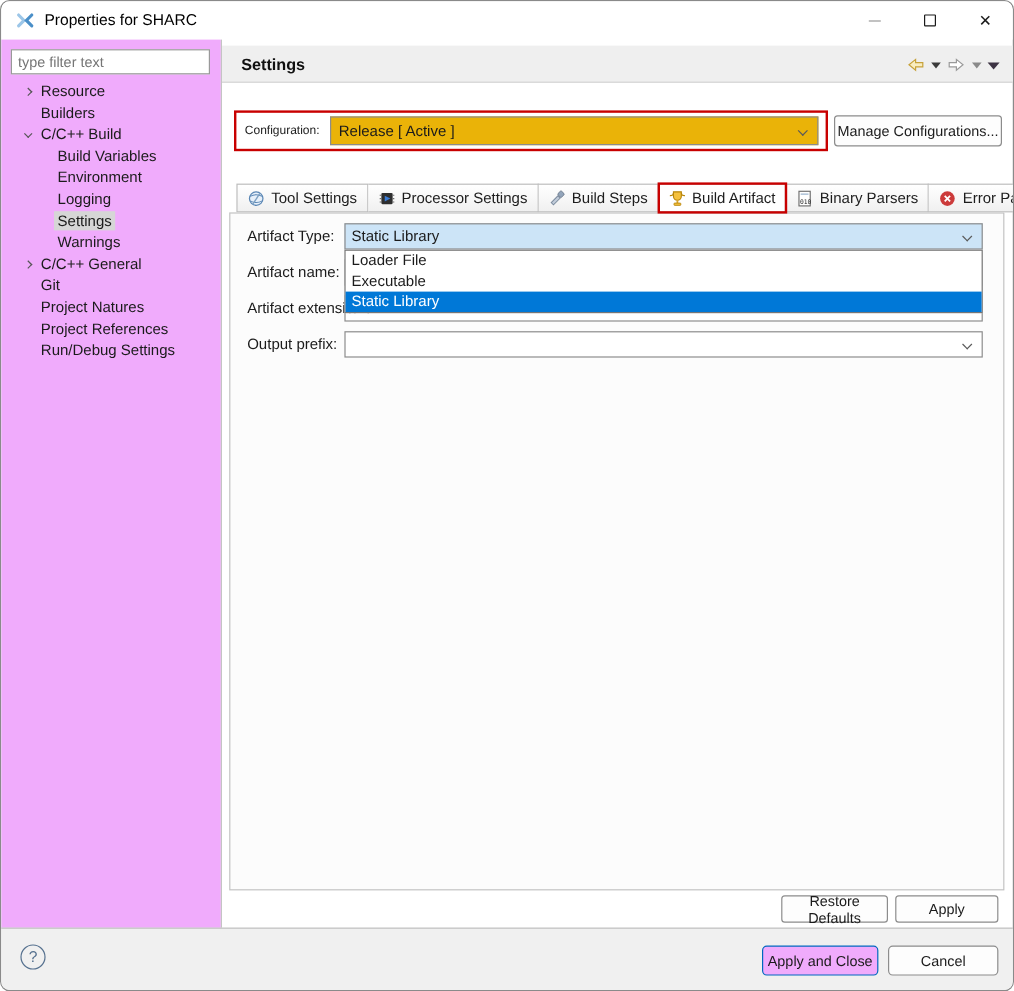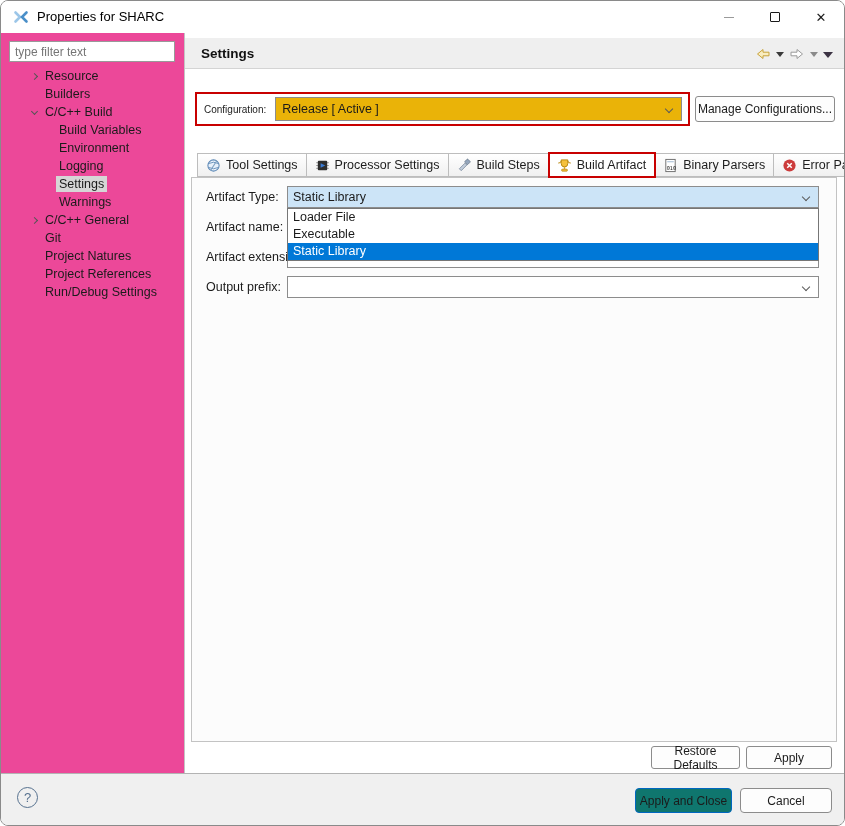--- a/index.html
+++ b/index.html
@@ -12,26 +12,26 @@
   
   .titlebar { position:absolute; left:0; top:0; width:100%; height:32px; background:#fff; }
   .app-icon { position:absolute; left:12px; top:8px; width:16px; height:16px; }
   .title-text { position:absolute; left:36px; top:0; height:32px; line-height:32px; font-size:13px; color:#000; }
   .win-controls { position:absolute; right:0; top:0; height:32px; display:flex; }
   .win-btn { width:46px; height:32px; display:flex; align-items:center; justify-content:center; }
   .glyph-min { width:10px; height:1px; background:#9a9a9a; display:block; }
   .glyph-max { width:10px; height:10px; border:1.4px solid #1a1a1a; border-radius:1px; display:block; }
   .glyph-close { font-size:13px; color:#1a1a1a; line-height:1; }
   
-  .sidebar { position:absolute; left:0; top:32px; width:183px; height:740px; background:#ec4899; }
+  .sidebar { position:absolute; left:0; top:32px; width:183px; height:740px; background:#f0abfc; }
   .filter-input {
     position:absolute; left:8px; top:8px; width:166px; height:21px;
     border:1px solid #999; padding:0 5px; font-size:12px; font-family:"Liberation Sans",sans-serif; color:#333; outline:none;
   }
-  .tree { position:absolute; left:11px; top:34px; right:0; }
+  .tree { position:absolute; left:0; top:34px; right:0; }
   .tree-row { height:18px; display:flex; align-items:center; font-size:12.5px; color:#1b1b1b; }
   .tree-row .exp { width:16px; display:flex; align-items:center; justify-content:center; }
   .tree-row.lvl1 { padding-left:14px; }
   .tree-row.lvl2 { padding-left:28px; }
   .chev { width:5px; height:5px; border-right:1.3px solid #555; border-bottom:1.3px solid #555; display:block; }
   .chev.right { transform:rotate(-45deg); }
   .chev.down  { transform:rotate(45deg); margin-top:-2px; }
   .tree-label { padding:1px 3px; }
   .tree-row.selected .tree-label { background:#d6d6d6; }
   .vsep { position:absolute; left:183px; top:32px; width:1px; height:740px; background:#c4c4c4; }
@@ -75,21 +75,21 @@
   .dd-item.selected { background:#0078d7; color:#fff; }
   .restore-btn { position:absolute; left:650px; top:745px; width:89px; height:23px; }
   .apply-btn { position:absolute; left:745px; top:745px; width:86px; height:23px; }
   
   .footer-sep { position:absolute; left:0; top:772px; width:100%; height:1px; background:#b3b3b3; }
   .footer { position:absolute; left:0; top:773px; width:100%; height:53px; background:#f0f0f0; }
   .help-btn {
     position:absolute; left:16px; top:13px; width:21px; height:21px; border:1.6px solid #56718f; border-radius:50%;
     color:#56718f; font-size:13px; display:flex; align-items:center; justify-content:center; background:transparent;
   }
-  .applyclose-btn { position:absolute; left:634px; top:14px; width:97px; height:25px; border:1px solid #0067c0; border-radius:4px; background:#0f766e; }
+  .applyclose-btn { position:absolute; left:634px; top:14px; width:97px; height:25px; border:1px solid #0067c0; border-radius:4px; background:#f0abfc; }
   .cancel-btn { position:absolute; left:739px; top:14px; width:92px; height:25px; border-radius:4px; }
 </style>
 </head>
 <body>
 
 <div class="window">
 
   <div class="titlebar">
     <svg class="app-icon" viewBox="0 0 16 16">
       <path d="M2.5 3.5 L7 8 L2.5 12.5" stroke="#9cc6e8" stroke-width="2.6" fill="none" stroke-linecap="round"></path>

